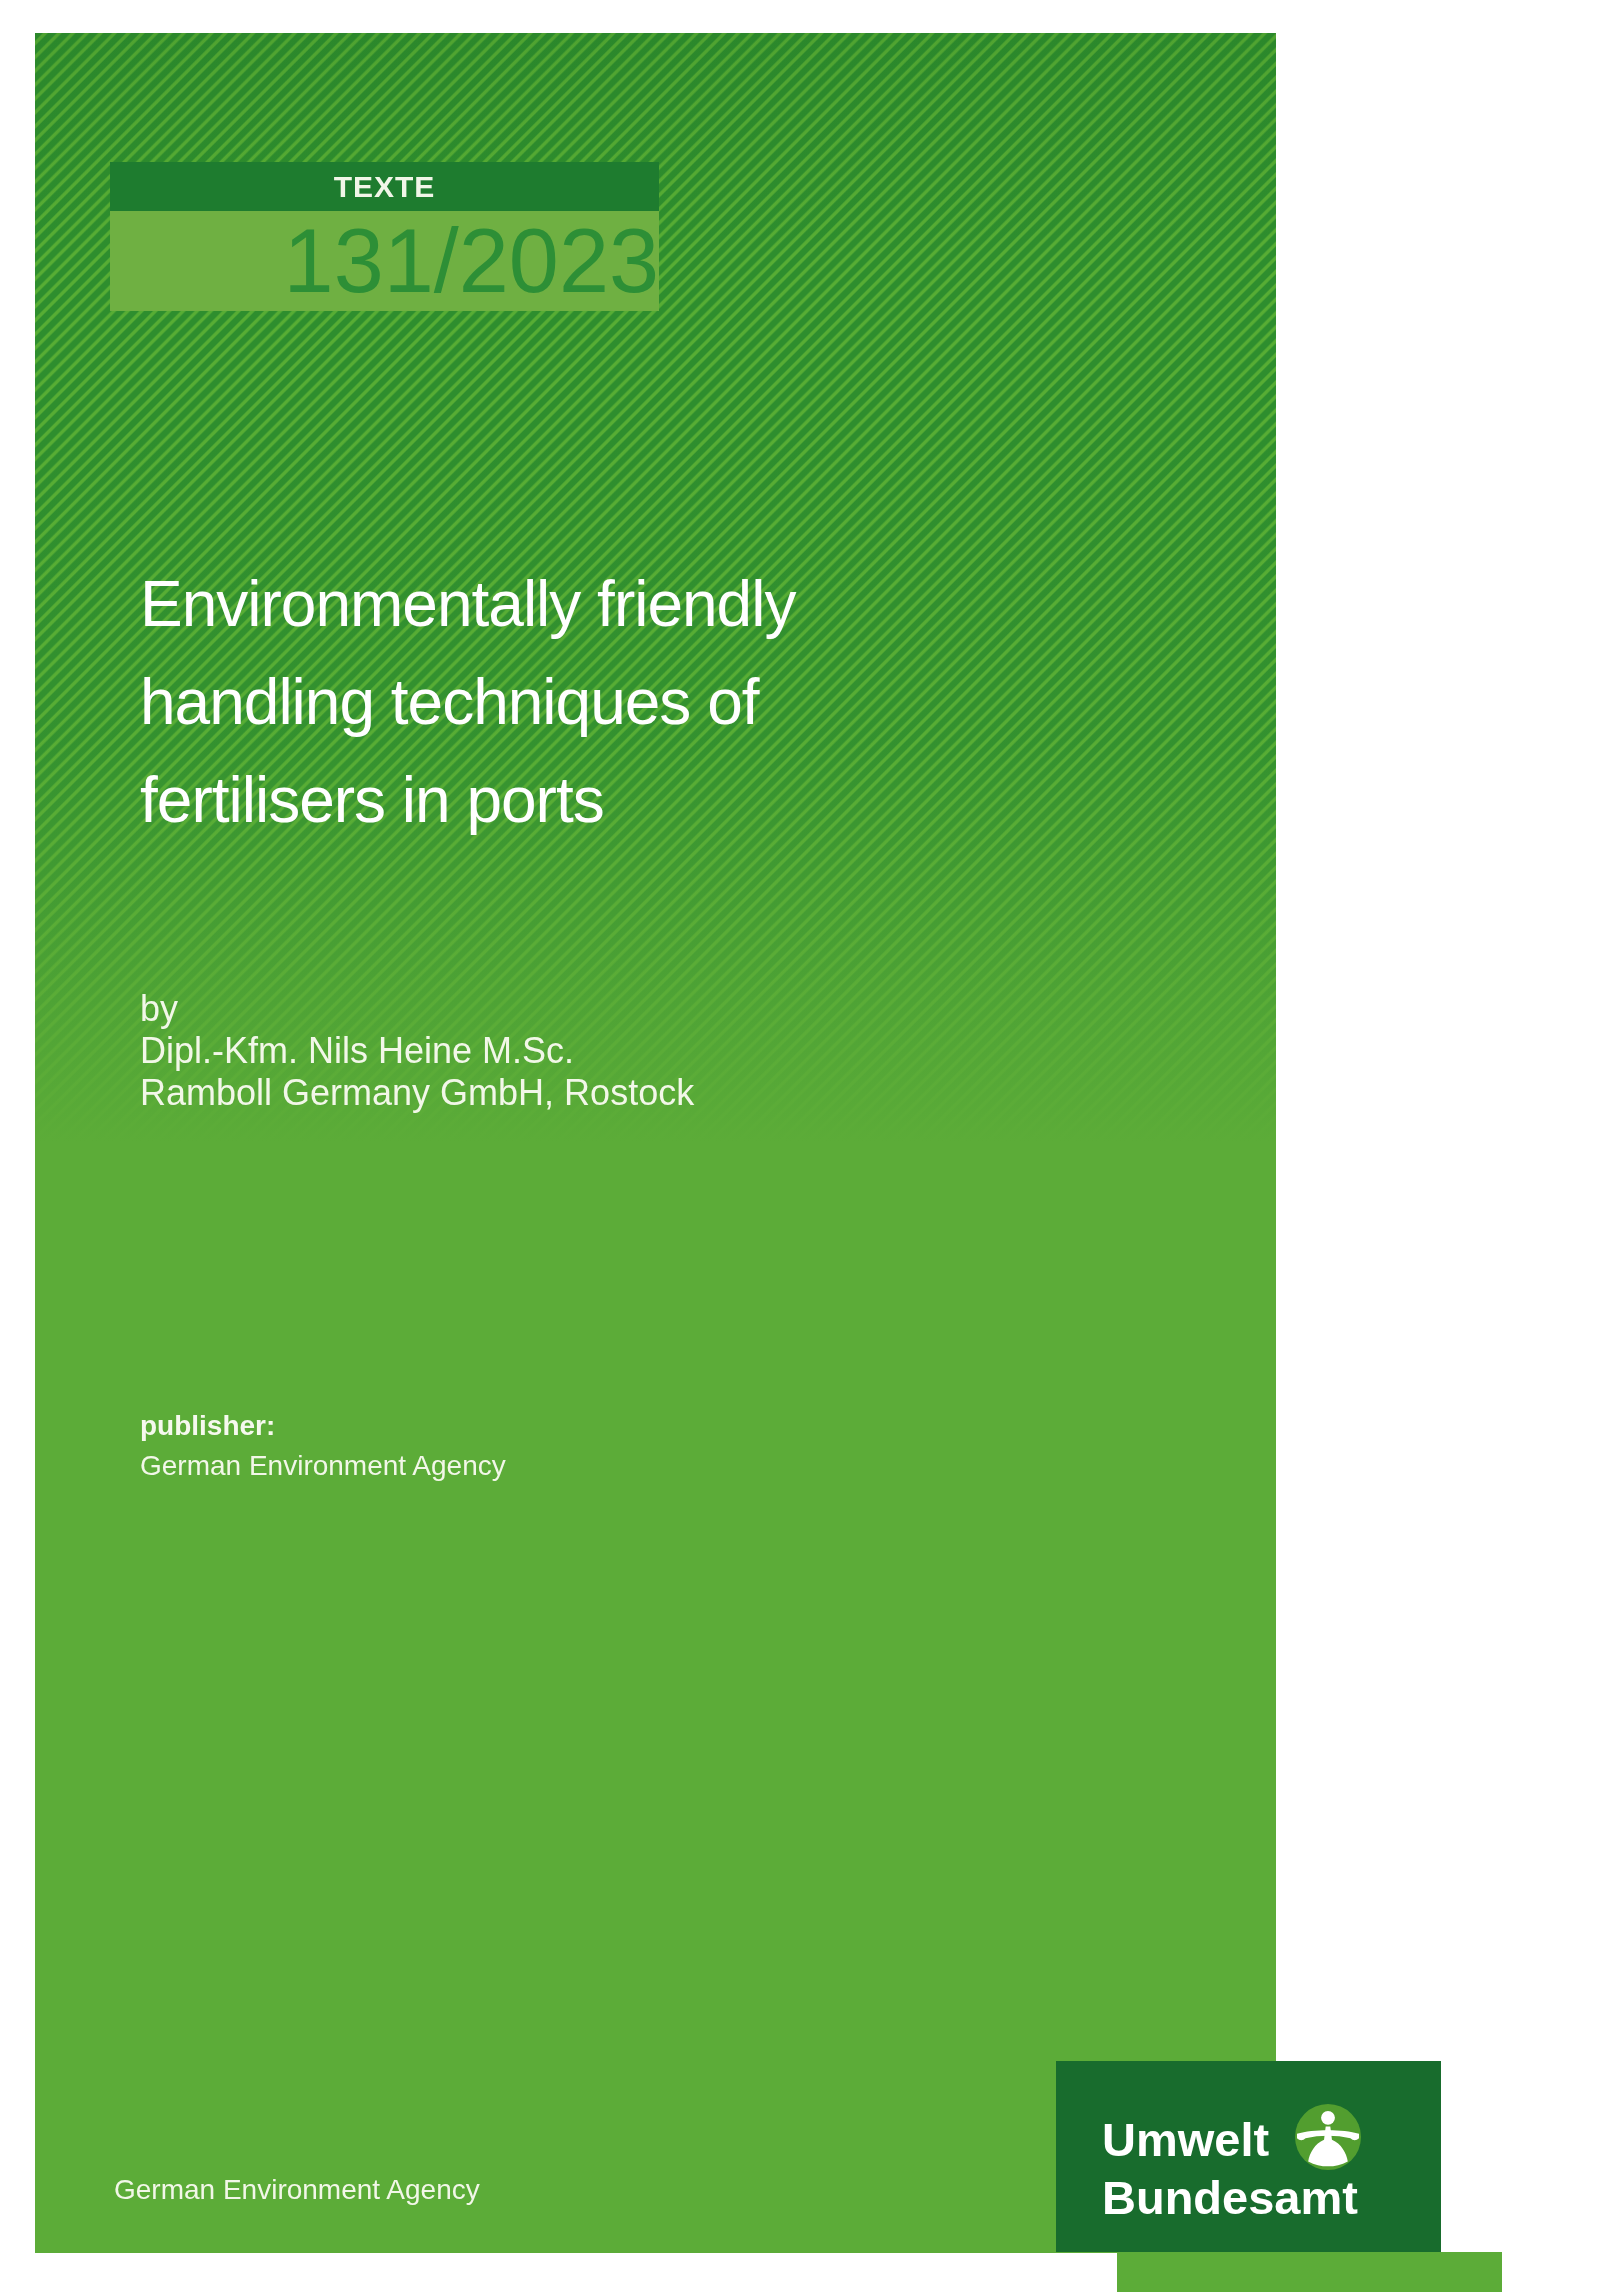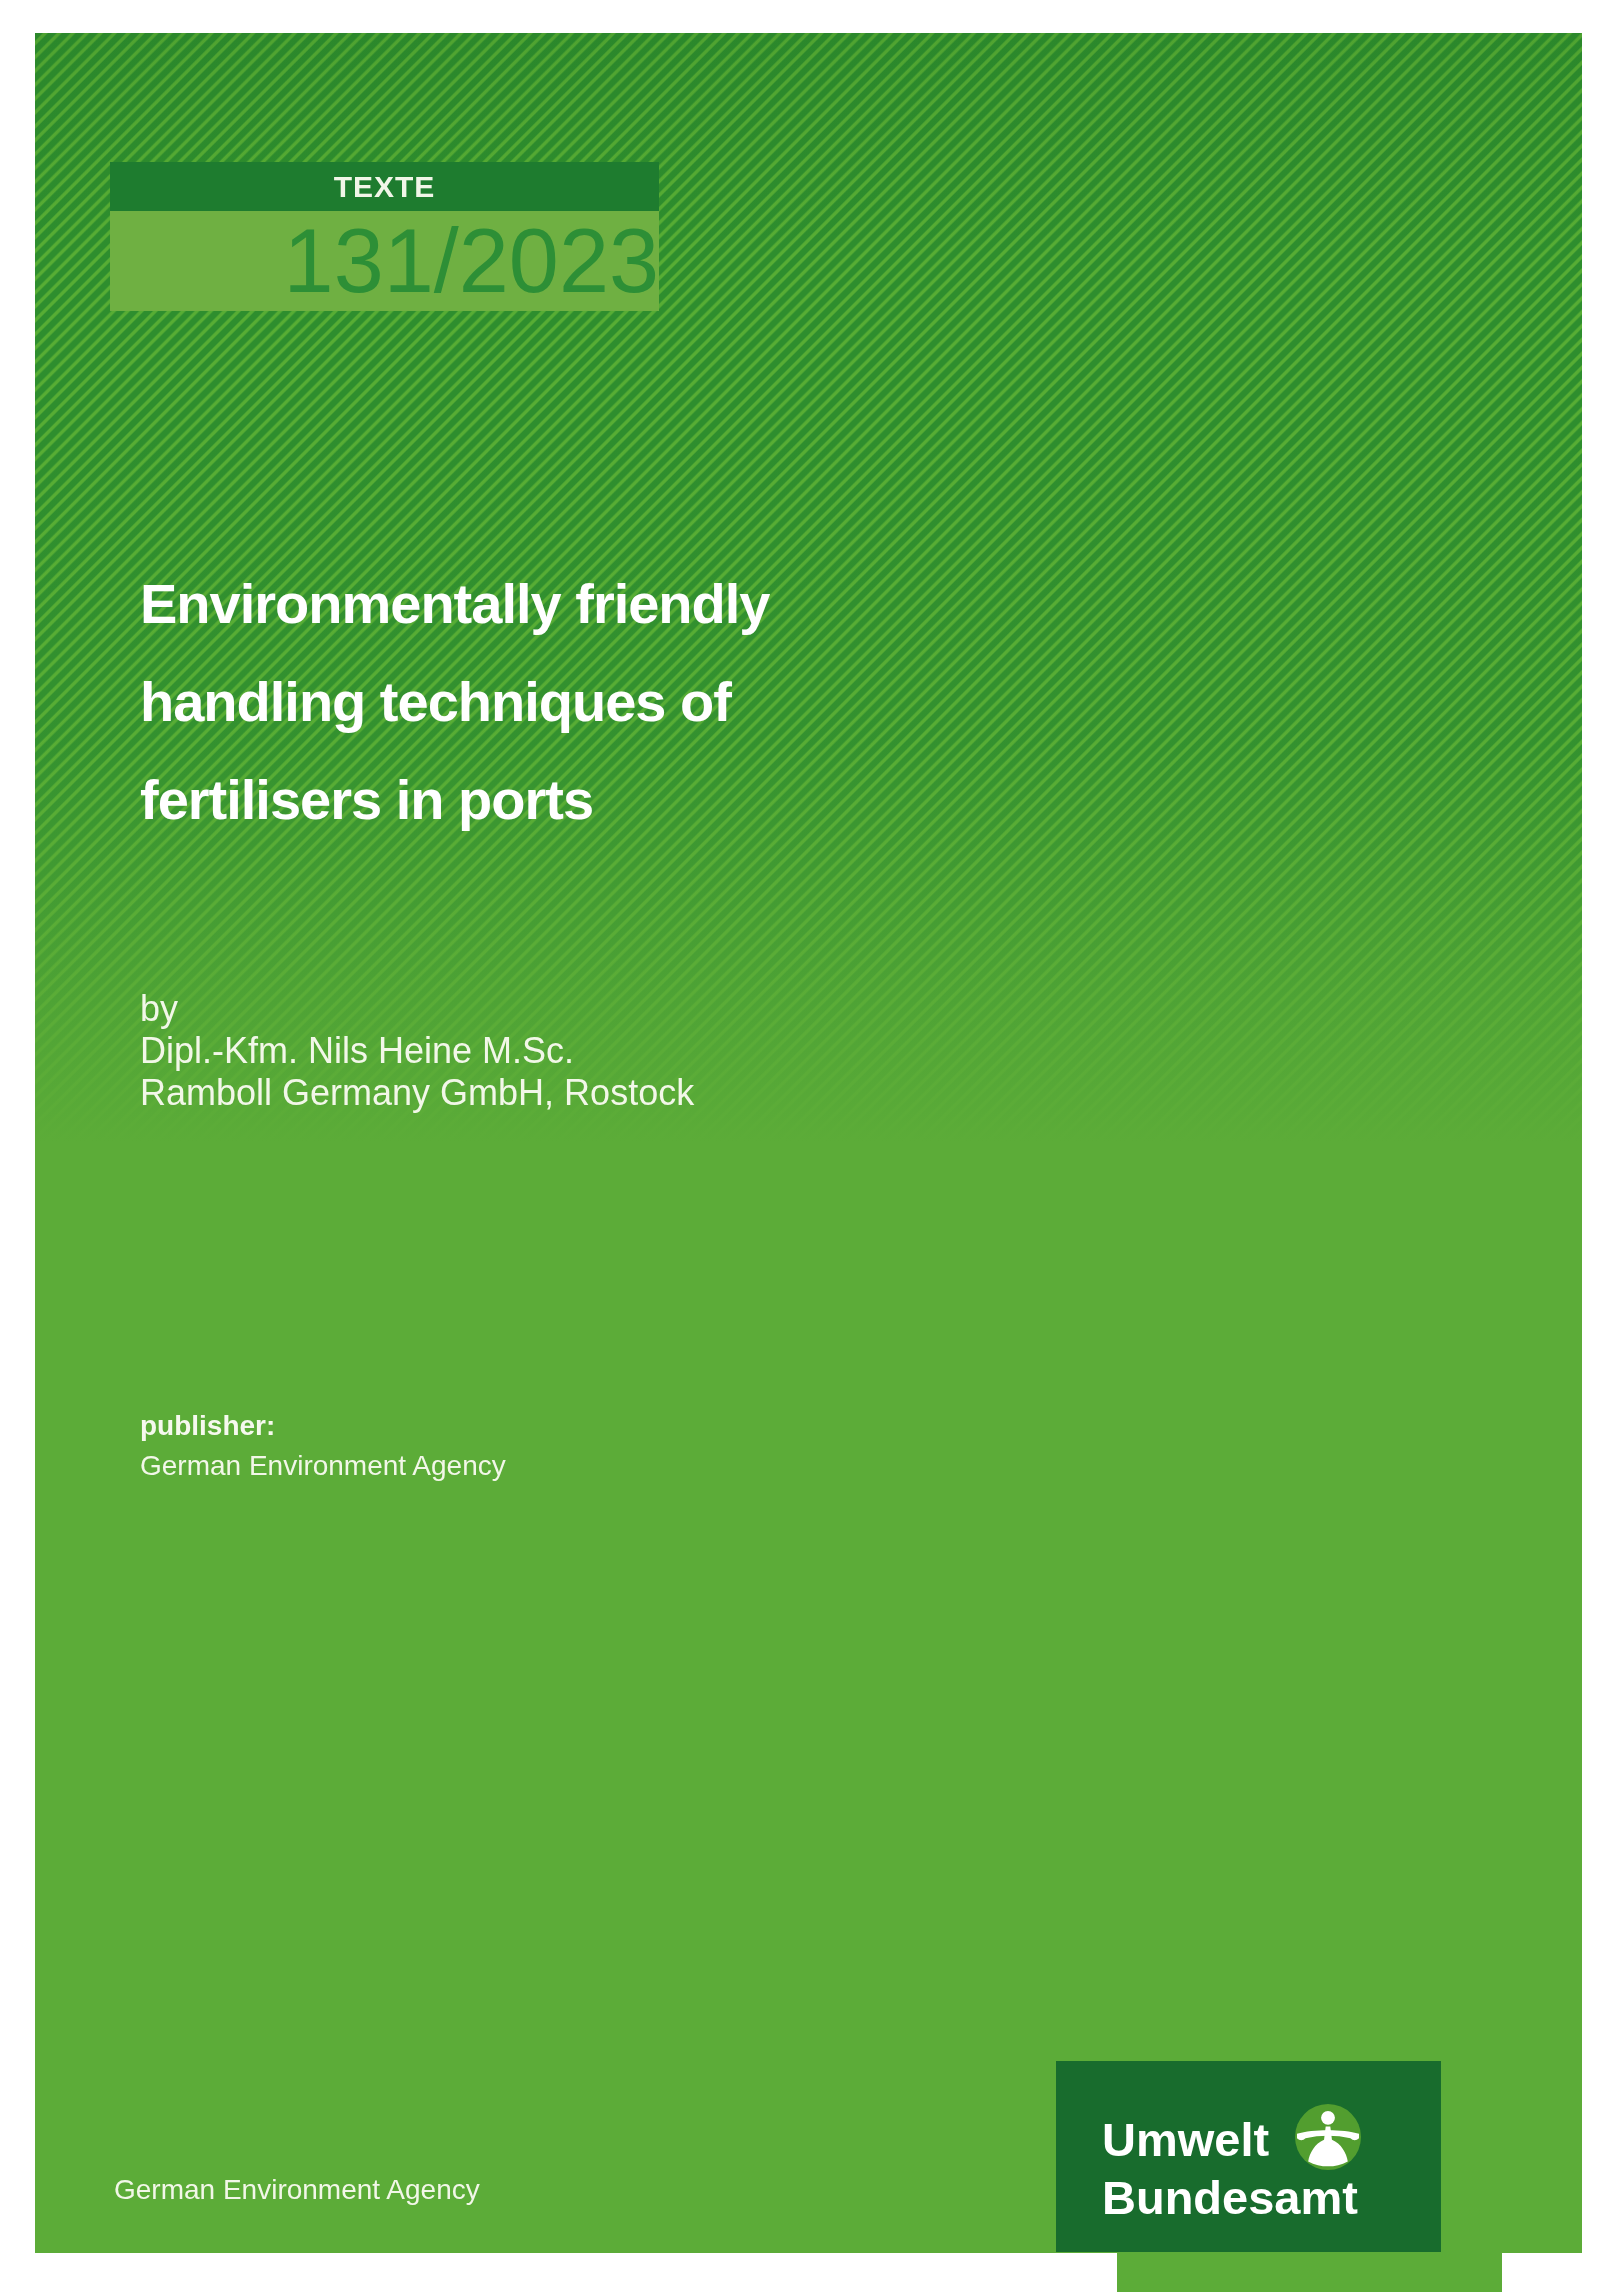--- a/index.html
+++ b/index.html
@@ -7,21 +7,21 @@
     width:1621px;height:2293px;
     background:#ffffff;
     position:relative;
     overflow:hidden;
     font-family:"Liberation Sans", sans-serif;
     -webkit-font-smoothing:antialiased;
   }
   .page{
     position:absolute;
     left:35px;top:33px;
-    width:1547px;height:2220px;
+    width:1241px;height:2220px;
     background-color:#5cac38;
     background-image:
       linear-gradient(180deg, rgba(23,92,24,0.12) 0%, rgba(23,92,24,0) 10%),
       linear-gradient(180deg, rgba(92,172,56,0) 18%, rgba(92,172,56,0.12) 32%, rgba(92,172,56,0.72) 44%, rgba(92,172,56,1) 50%),
       repeating-linear-gradient(135deg, #2e8e2e 0px, #2e8e2e 4.9px, #57ad34 6.4px, #57ad34 8.3px, #2e8e2e 9.8px);
     overflow:visible;
   }
   .texte-band{
     position:absolute;left:75px;top:129px;width:549px;height:49px;
     background:#1e7c2f;
@@ -37,21 +37,21 @@
   }
   .issue-box span{
     color:#2d8f36;font-size:90px;font-weight:400;line-height:100px;
   }
   .report-type{
     position:absolute;left:105px;top:439px;
     color:#ffffff;font-size:51px;font-weight:bold;
   }
   .title{
     position:absolute;left:105px;top:522px;margin:0;
-    color:#ffffff;font-size:56px;font-weight:bold;line-height:98px;
+    color:#ffffff;font-size:64px;font-weight:normal;line-height:98px;
     letter-spacing:-1px;
   }
   .title span{display:block;}
   .byline{
     position:absolute;left:105px;top:955px;
     color:#f2f7e8;font-size:36px;line-height:42px;font-weight:400;
   }
   .publisher{
     position:absolute;left:105px;top:1373px;
     color:#f2f7e8;font-size:28px;line-height:40px;font-weight:400;

